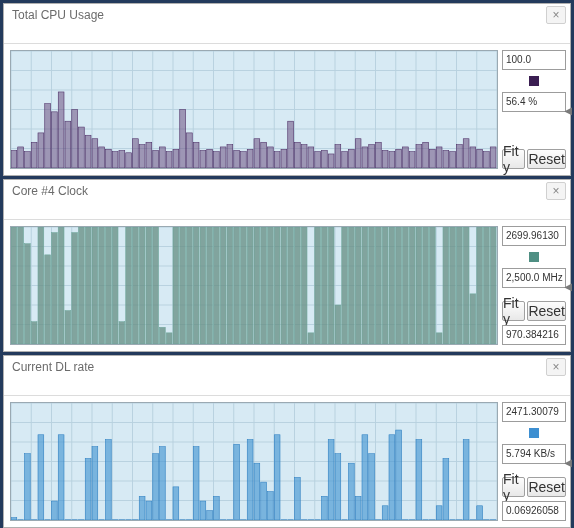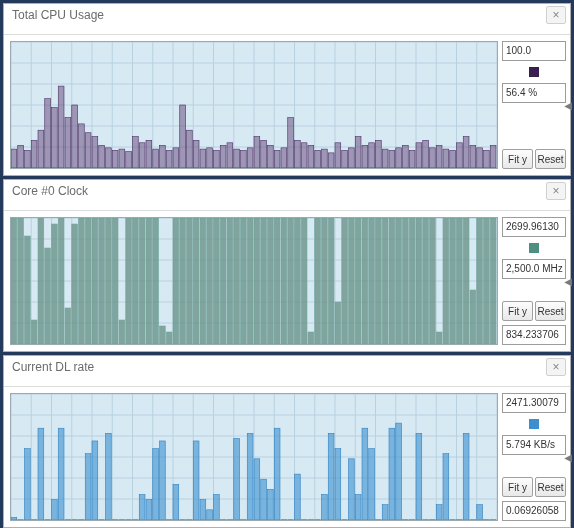--- a/index.html
+++ b/index.html
@@ -19,21 +19,21 @@
     margin: 3px 3px 0 3px;
     display: flex;
     flex-direction: column;
   }
   .panel:last-child { margin-bottom: 9px; }
   .panel-header {
     display: flex;
     align-items: center;
     justify-content: space-between;
     height: 22px;
-    padding: 0 4px 8px 8px;
+    padding: 0 4px 17px 8px;
     border-bottom: 1px solid #dcdcdc;
     color: #6b6b6b;
     font-size: 12px;
     gap: 7px;
   }
   .panel-close {
     width: 18px;
     height: 16px;
     background: #f4f4f4;
     border: 1px solid #d0d0d0;
@@ -89,21 +89,21 @@
   }
   .btn-row {
     display: flex;
     gap: 2px;
   }
   .btn {
     flex: 1;
     background: linear-gradient(#fdfdfd, #e8e8e8);
     border: 1px solid #a0a0a0;
     border-radius: 2px;
-    font-size: 10px;
+    font-size: 14px;
     height: 18px;
     display: flex;
     align-items: center;
     justify-content: center;
     cursor: pointer;
   }
   .side-arrow {
     position: absolute;
     right: -2px;
     top: 50%;
@@ -257,21 +257,21 @@
           <div class="btn-row">
             <div class="btn">Fit y</div>
             <div class="btn">Reset</div>
           </div>
           <div class="side-arrow">◀</div>
         </div>
       </div>
     </div>
     <div class="panel" style="height: 171px;">
       <div class="panel-header">
-        <span>Core #0 Clock</span>
+        <span>Core #4 Clock</span>
         <div class="panel-close">×</div>
       </div>
       <div class="panel-body">
         <div class="plot-area" style="background: rgb(215, 234, 244);">
           <svg class="grid" width="100%" height="100%" preserveAspectRatio="none" viewBox="0 0 486 132">
             <line x1="0" x2="0" y1="0" y2="132"></line>
             <line x1="20.25" x2="20.25" y1="0" y2="132"></line>
             <line x1="40.5" x2="40.5" y1="0" y2="132"></line>
             <line x1="60.75" x2="60.75" y1="0" y2="132"></line>
             <line x1="81" x2="81" y1="0" y2="132"></line>
@@ -382,21 +382,21 @@
           <div class="value-box">2699.96130</div>
           <div class="swatch-wrap">
             <div class="swatch" style="background: rgb(79, 143, 131);"></div>
           </div>
           <div class="value-box">2,500.0 MHz</div>
           <div style="flex: 1 1 0%;"></div>
           <div class="btn-row">
             <div class="btn">Fit y</div>
             <div class="btn">Reset</div>
           </div>
-          <div class="value-box">834.233706</div>
+          <div class="value-box">970.384216</div>
           <div class="side-arrow">◀</div>
         </div>
       </div>
     </div>
     <div class="panel" style="height: 171px;">
       <div class="panel-header">
         <span>Current DL rate</span>
         <div class="panel-close">×</div>
       </div>
       <div class="panel-body">

